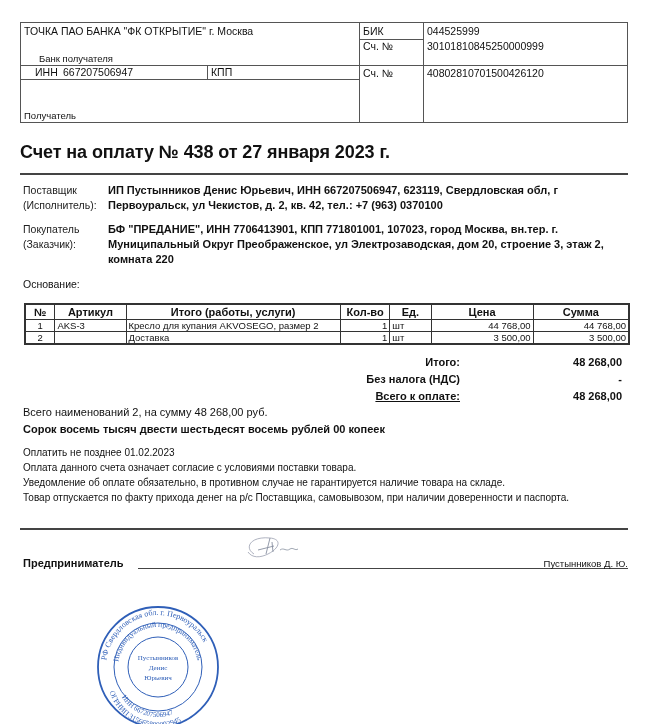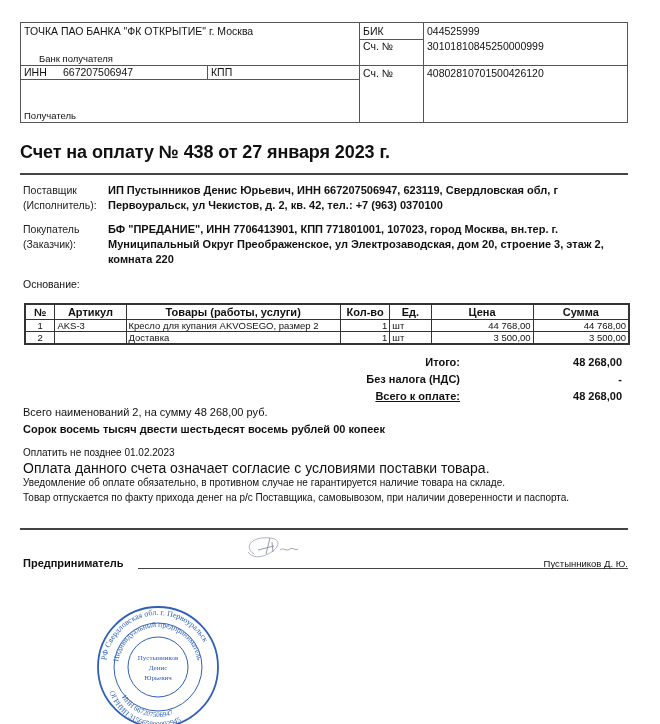--- a/index.html
+++ b/index.html
@@ -39,21 +39,21 @@
   <div class="line-v" style="left:338px; top:0; height:99px;"></div>
   <div class="line-v" style="left:402px; top:0; height:99px;"></div>
   <div class="line-v" style="left:186px; top:42px; height:14px;"></div>
   <div class="line-h" style="left:0; top:42px; width:338px;"></div>
   <div class="line-h" style="left:0; top:56px; width:338px;"></div>
   <div class="line-h" style="left:338px; top:16px; width:64px;"></div>
   <div class="line-h" style="left:338px; top:42px; width:269px;"></div>
 
   <div class="cell" style="left:3px; top:2px;">ТОЧКА ПАО БАНКА "ФК ОТКРЫТИЕ" г. Москва</div>
   <div class="cell small" style="left:3px; top:29px;margin-left:15px;">Банк получателя</div>
-  <div class="cell" style="left:3px; top:43px;">ИНН</div>
+  <div class="cell" style="left:14px; top:43px;">ИНН</div>
   <div class="cell" style="left:42px; top:43px;">667207506947</div>
   <div class="cell" style="left:190px; top:43px;">КПП</div>
   <div class="cell" style="left:225px; top:43px;"></div>
   <div class="cell small" style="left:3px; top:86px;">Получатель</div>
 
   <div class="cell" style="left:342px; top:2px;">БИК</div>
   <div class="cell" style="left:406px; top:2px;">044525999</div>
   <div class="cell" style="left:342px; top:17px;">Сч. №</div>
   <div class="cell" style="left:406px; top:17px;">30101810845250000999</div>
   <div class="cell" style="left:342px; top:44px;">Сч. №</div>
@@ -84,21 +84,21 @@
       <col style="width:208px">
     <col style="width:48px">
       <col style="width:40px">
       <col style="width:99px">
       <col style="width:93px">
   </colgroup>
   <thead>
     <tr>
       <th>№</th>
       <th>Артикул</th>
-      <th>Товары (работы, услуги)</th>
+      <th>Итого (работы, услуги)</th>
       <th>Кол-во</th>
       <th>Ед.</th>
       <th>Цена</th>
       <th>Сумма</th>
     </tr>
   </thead>
   <tbody>
     <tr>
       <td class="c">1</td>
       <td>AKS-3</td>
@@ -124,21 +124,21 @@
 <div class="tot-value" style="top:356px;">48 268,00</div>
 <div class="tot-label" style="top:373px;">Без налога (НДС)</div>
 <div class="tot-value" style="top:373px;">-</div>
 <div class="tot-label" style="top:390px;text-decoration:underline;">Всего к оплате:</div>
 <div class="tot-value" style="top:390px;">48 268,00</div>
 
 <div class="plain" style="top:405px; font-size:11px;">Всего наименований 2, на сумму 48 268,00 руб.</div>
 <div class="plain bold" style="top:422px; font-size:11px;">Сорок восемь тысяч двести шестьдесят восемь рублей 00 копеек</div>
 
 <div class="plain" style="top:446px; font-size:10px;">Оплатить не позднее 01.02.2023</div>
-<div class="plain" style="top:461px; font-size:14px;">Оплата данного счета означает согласие с условиями поставки товара.</div>
+<div class="plain" style="top:461px; font-size:10px;">Оплата данного счета означает согласие с условиями поставки товара.</div>
 <div class="plain" style="top:476px; font-size:10px;">Уведомление об оплате обязательно, в противном случае не гарантируется наличие товара на складе.</div>
 <div class="plain" style="top:491px; width:580px; font-size:10px;">Товар отпускается по факту прихода денег на р/с Поставщика, самовывозом, при наличии доверенности и паспорта.</div>
 
 <div class="hr" style="top:528px;"></div>
 
 <div class="plain bold" style="top:556px; font-size:11px;">Предприниматель</div>
 <div class="abs" style="left:138px; top:568px; width:490px; height:1px; background:#444;"></div>
 <div class="abs" style="right:32px; top:558px; font-size:9.5px;padding-left:18px;">Пустынников Д. Ю.</div>
 
 <svg class="abs" style="left:240px; top:530px;" width="70" height="36" viewBox="0 0 70 36">

